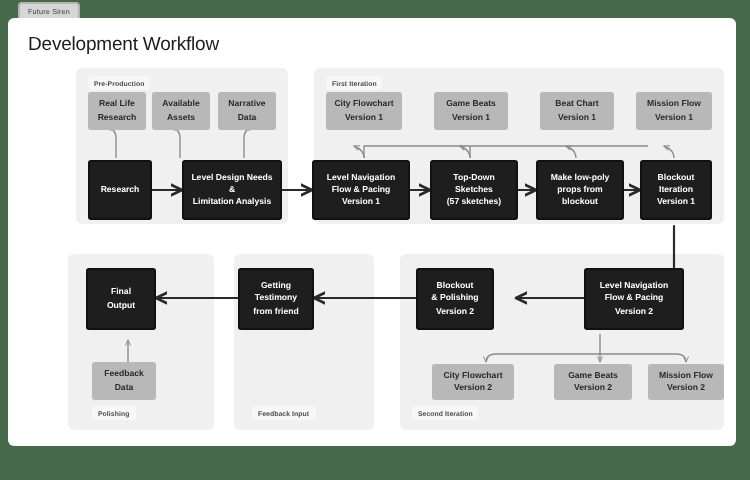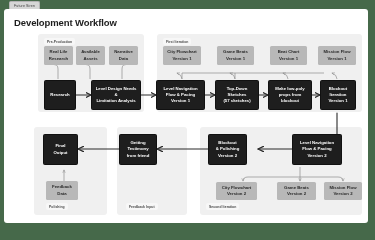--- a/index.html
+++ b/index.html
@@ -22,21 +22,21 @@
   }
 
   
   .sheet{
     position:absolute;left:4px;top:9px;width:364px;height:214px;
     background:#ffffff;border-radius:3px;overflow:hidden;
   }
 
   .title{
     position:absolute;left:10px;top:8px;
-    font-size:9.5px;font-weight:bold;color:#1d1d1d;letter-spacing:-.1px;
+    font-size:9.5px;font-weight:normal;color:#1d1d1d;letter-spacing:-.1px;
   }
 
   
   .panel{position:absolute;background:#f0f0f0;border-radius:3px;}
 
   .grouplabel{
     position:absolute;background:#f7f7f7;border-radius:2px;
     font-size:3.4px;font-weight:bold;color:#4a4a4a;
     padding:1.6px 3px;white-space:nowrap;letter-spacing:.05px;
   }

